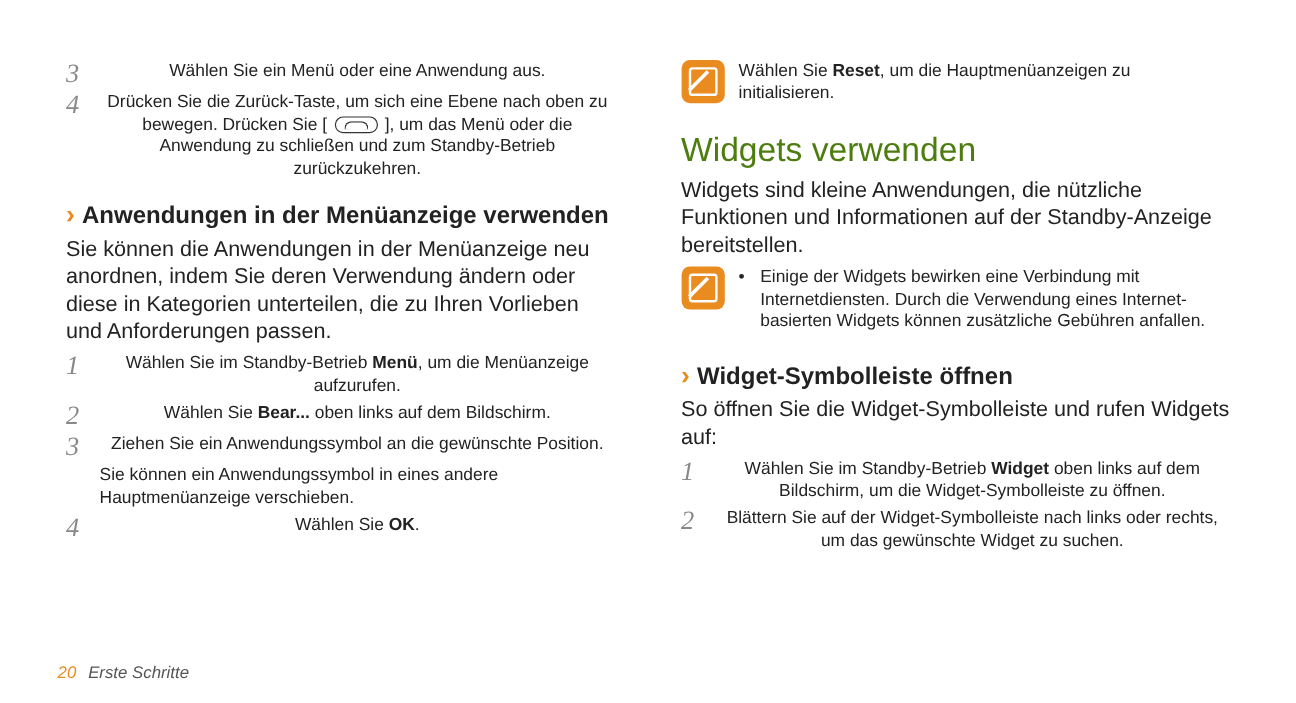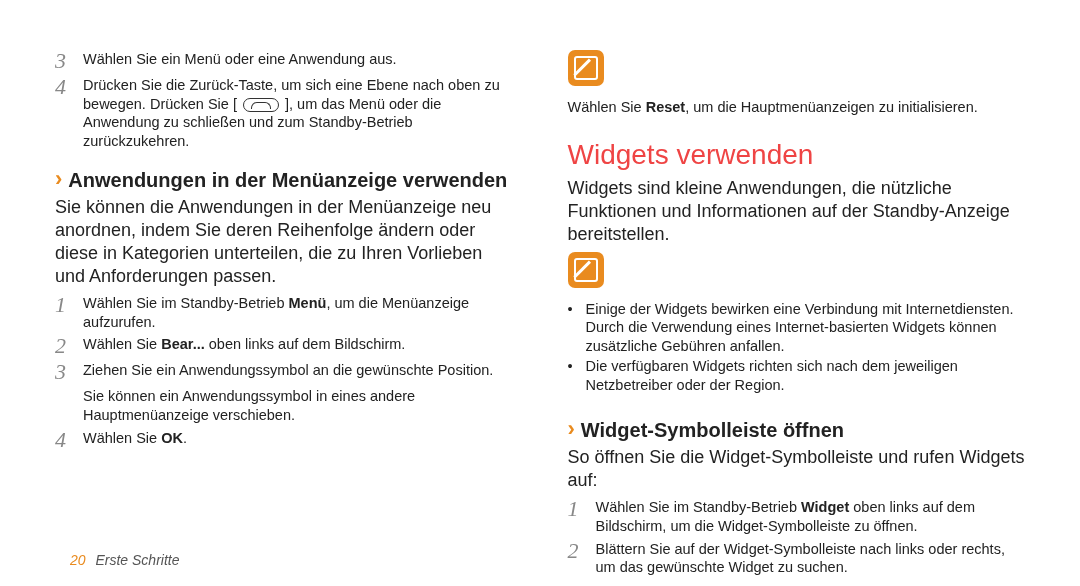--- a/index.html
+++ b/index.html
@@ -29,21 +29,21 @@
     font-size: 14.5px;
   }
   .step-num {
     font-family: Georgia, 'Times New Roman', serif;
     font-style: italic;
     font-size: 22px;
     color: #888;
     min-width: 18px;
     line-height: 1.0;
   }
-  .step-body { flex: 1; }
+  .step-body { flex: 1; text-align: center; }
   .step-note {
     margin-left: 28px;
     font-size: 14.5px;
     line-height: 1.28;
     margin-bottom: 4px;
   }
   .h3 {
     font-size: 20px;
     font-weight: bold;
     color: #222;
@@ -54,34 +54,33 @@
     gap: 6px;
   }
   .h3 .chevron {
     color: #e98b1f;
     font-size: 22px;
     line-height: 1.0;
     font-weight: bold;
   }
   .h2 {
     font-size: 28px;
-    color: #ef4444;
+    color: #4d7c0f;
     margin: 18px 0 6px 0;
     font-weight: normal;
   }
   .body-text {
     font-size: 18px;
     line-height: 1.28;
     margin-bottom: 6px;
   }
   .note-block {
     display: flex;
     gap: 12px;
     margin-bottom: 8px;
-    flex-direction: column;
   }
   .note-icon {
     width: 36px;
     height: 36px;
     background: #e98b1f;
     border-radius: 7px;
     position: relative;
     flex-shrink: 0;
   }
   .note-icon::before {
@@ -137,21 +136,21 @@
     height: 6px;
     border: 1.2px solid #333;
     border-top-left-radius: 6px;
     border-top-right-radius: 6px;
     border-bottom: none;
   }
   strong { font-weight: bold; }
   .footer {
     position: absolute;
     bottom: 18px;
-    left: 70px;
+    left: 48px;
     font-size: 14px;
     font-style: italic;
     color: #555;
   }
   .footer .pg {
     color: #e98b1f;
     font-style: italic;
     margin-right: 6px;
   }
 </style>
@@ -171,21 +170,21 @@
         <span>Drücken Sie die Zurück-Taste, um sich eine Ebene nach oben zu bewegen. Drücken Sie [</span>
         <span class="key-glyph"></span>
         <span>], um das Menü oder die Anwendung zu schließen und zum Standby-Betrieb zurückzukehren.</span>
       </span>
     </div>
 
     <div class="h3">
       <span class="chevron">›</span>
       <span>Anwendungen in der Menüanzeige verwenden</span>
     </div>
-    <div class="body-text">Sie können die Anwendungen in der Menüanzeige neu anordnen, indem Sie deren Reihenfolge ändern oder diese in Kategorien unterteilen, die zu Ihren Vorlieben und Anforderungen passen.</div>
+    <div class="body-text">Sie können die Anwendungen in der Menüanzeige neu anordnen, indem Sie deren Verwendung ändern oder diese in Kategorien unterteilen, die zu Ihren Vorlieben und Anforderungen passen.</div>
 
     <div class="step">
       <span class="step-num">1</span>
       <span class="step-body">Wählen Sie im Standby-Betrieb <strong>Menü</strong>, um die Menüanzeige aufzurufen.</span>
     </div>
     <div class="step">
       <span class="step-num">2</span>
       <span class="step-body">Wählen Sie <strong>Bear...</strong> oben links auf dem Bildschirm.</span>
     </div>
     <div class="step">
@@ -207,23 +206,20 @@
 
     <div class="h2">Widgets verwenden</div>
     <div class="body-text">Widgets sind kleine Anwendungen, die nützliche Funktionen und Informationen auf der Standby-Anzeige bereitstellen.</div>
 
     <div class="note-block">
       <div class="note-icon"></div>
       <div class="note-body bullets">
         <div class="bullet">
             <span>Einige der Widgets bewirken eine Verbindung mit Internetdiensten. Durch die Verwendung eines Internet-basierten Widgets können zusätzliche Gebühren anfallen.</span>
           </div>
-        <div class="bullet">
-            <span>Die verfügbaren Widgets richten sich nach dem jeweiligen Netzbetreiber oder der Region.</span>
-          </div>
       </div>
     </div>
 
     <div class="h3">
       <span class="chevron">›</span>
       <span>Widget-Symbolleiste öffnen</span>
     </div>
     <div class="body-text">So öffnen Sie die Widget-Symbolleiste und rufen Widgets auf:</div>
 
     <div class="step">

